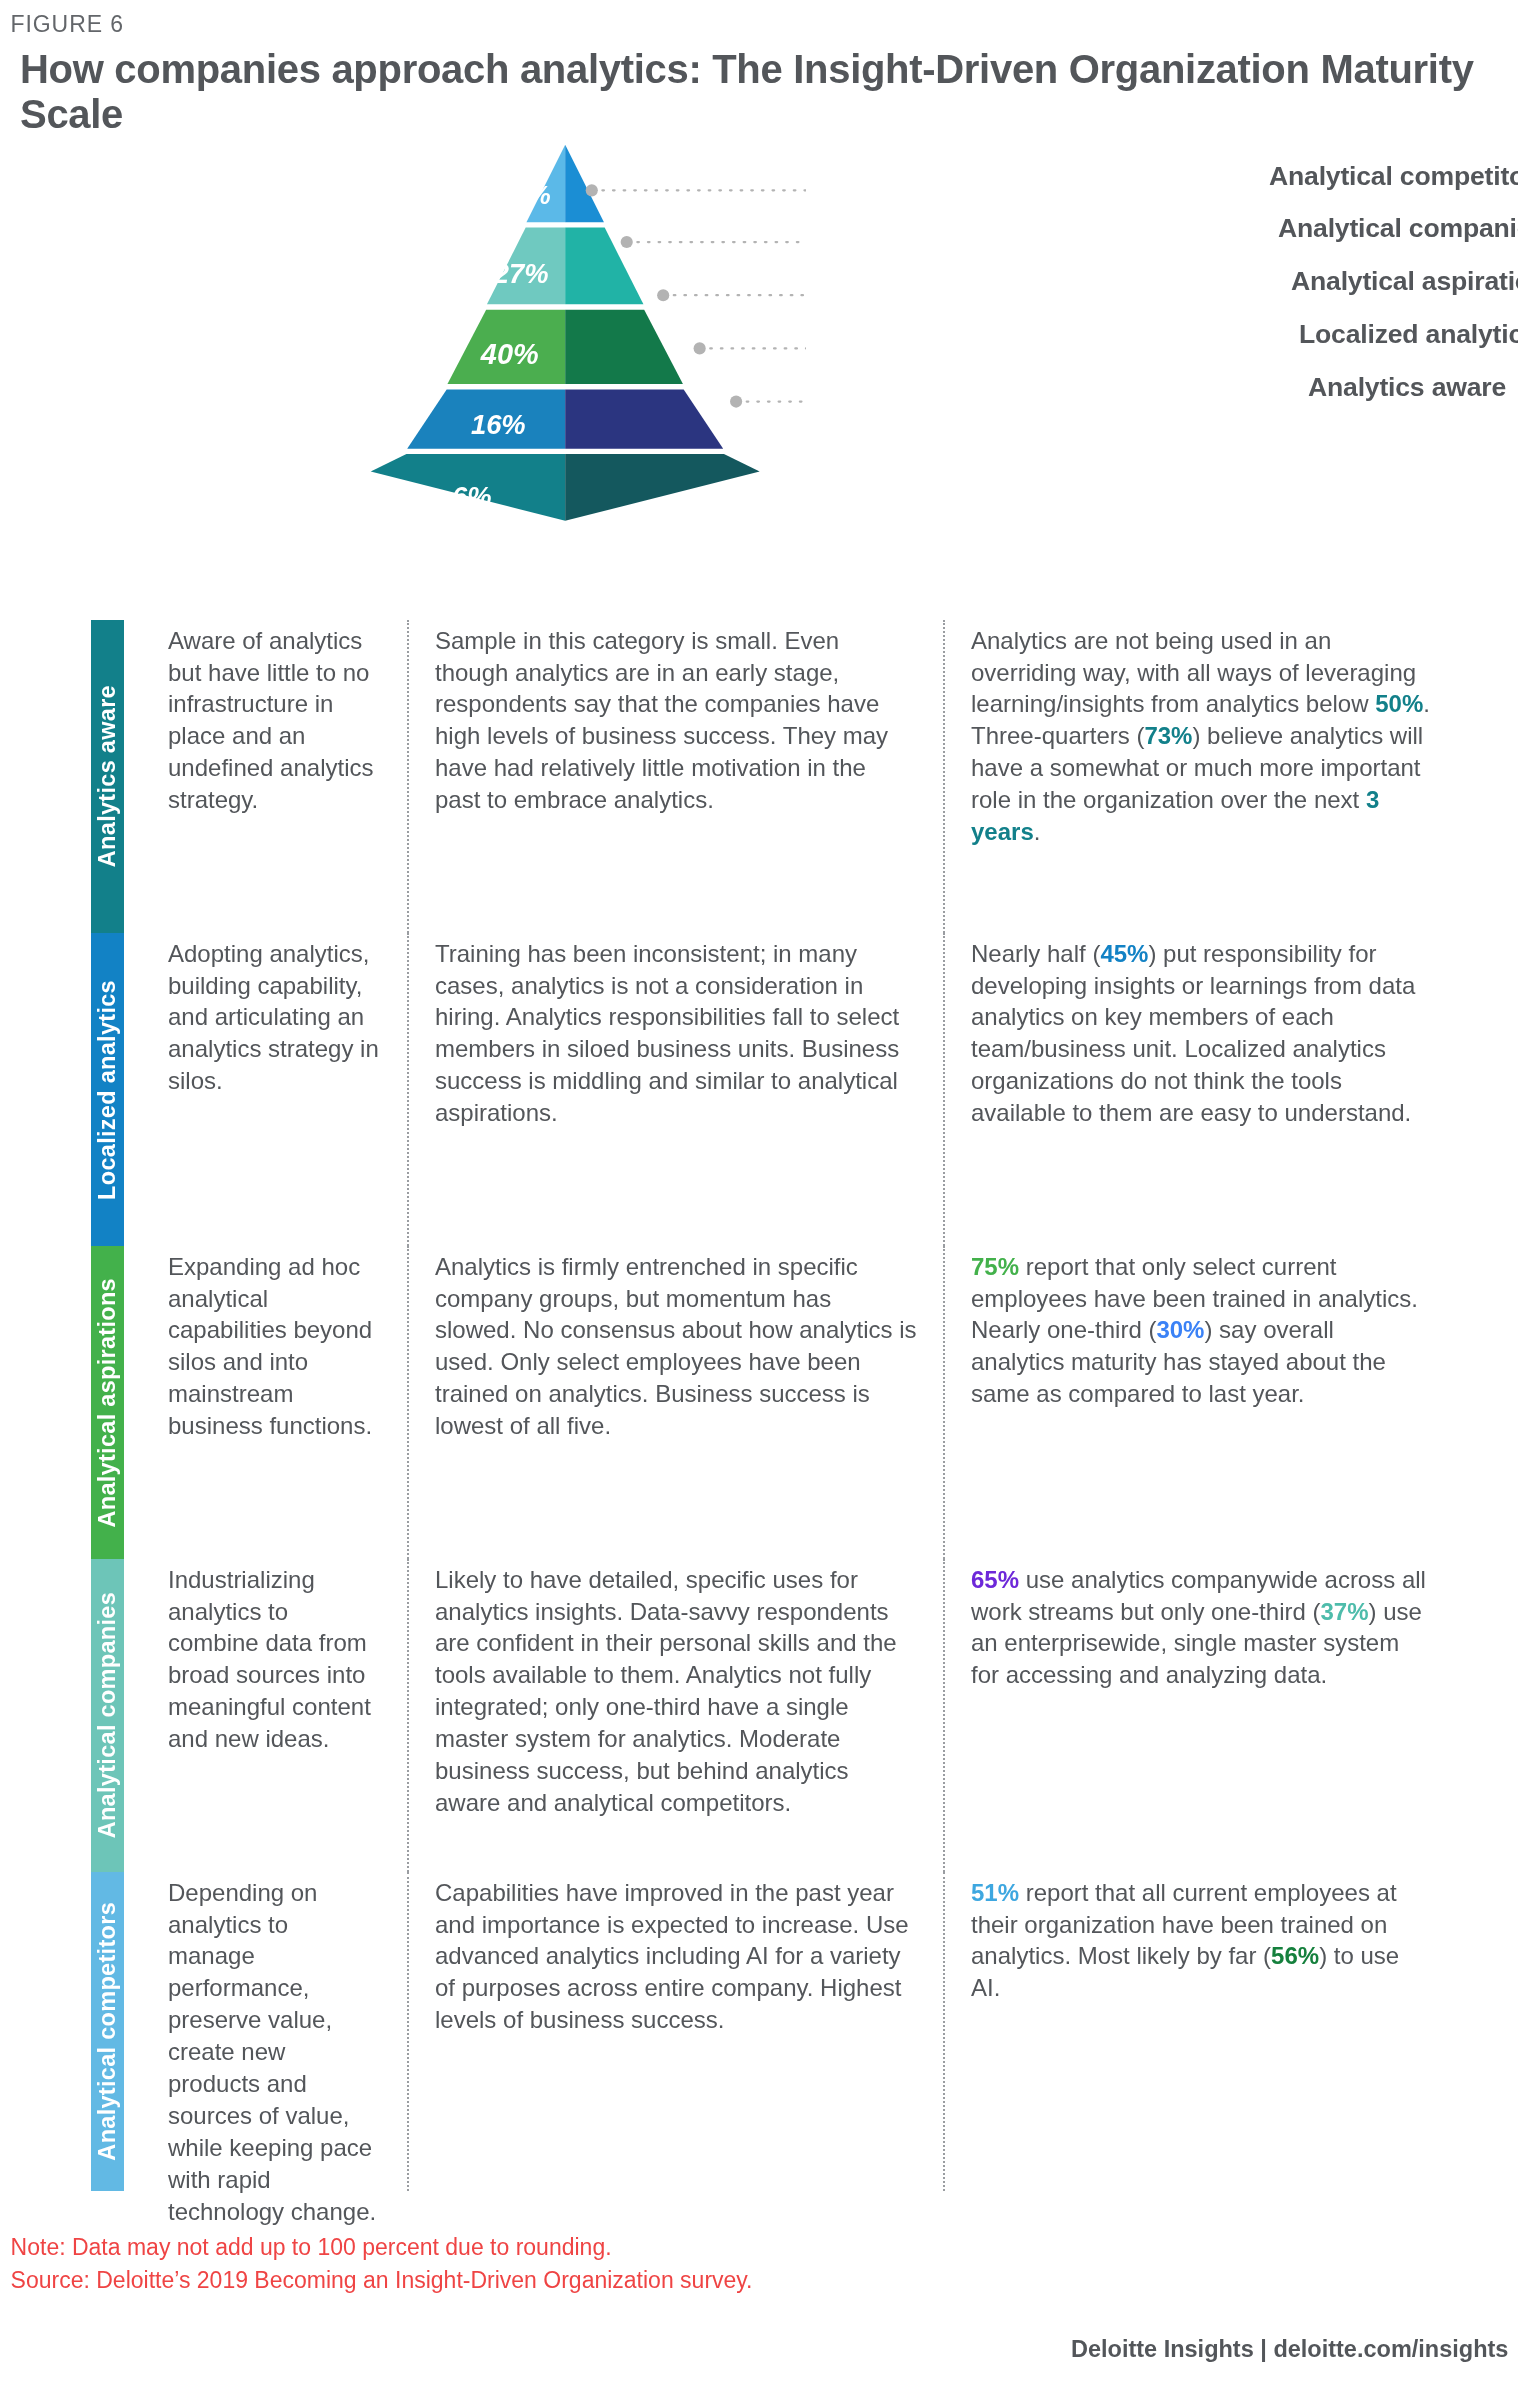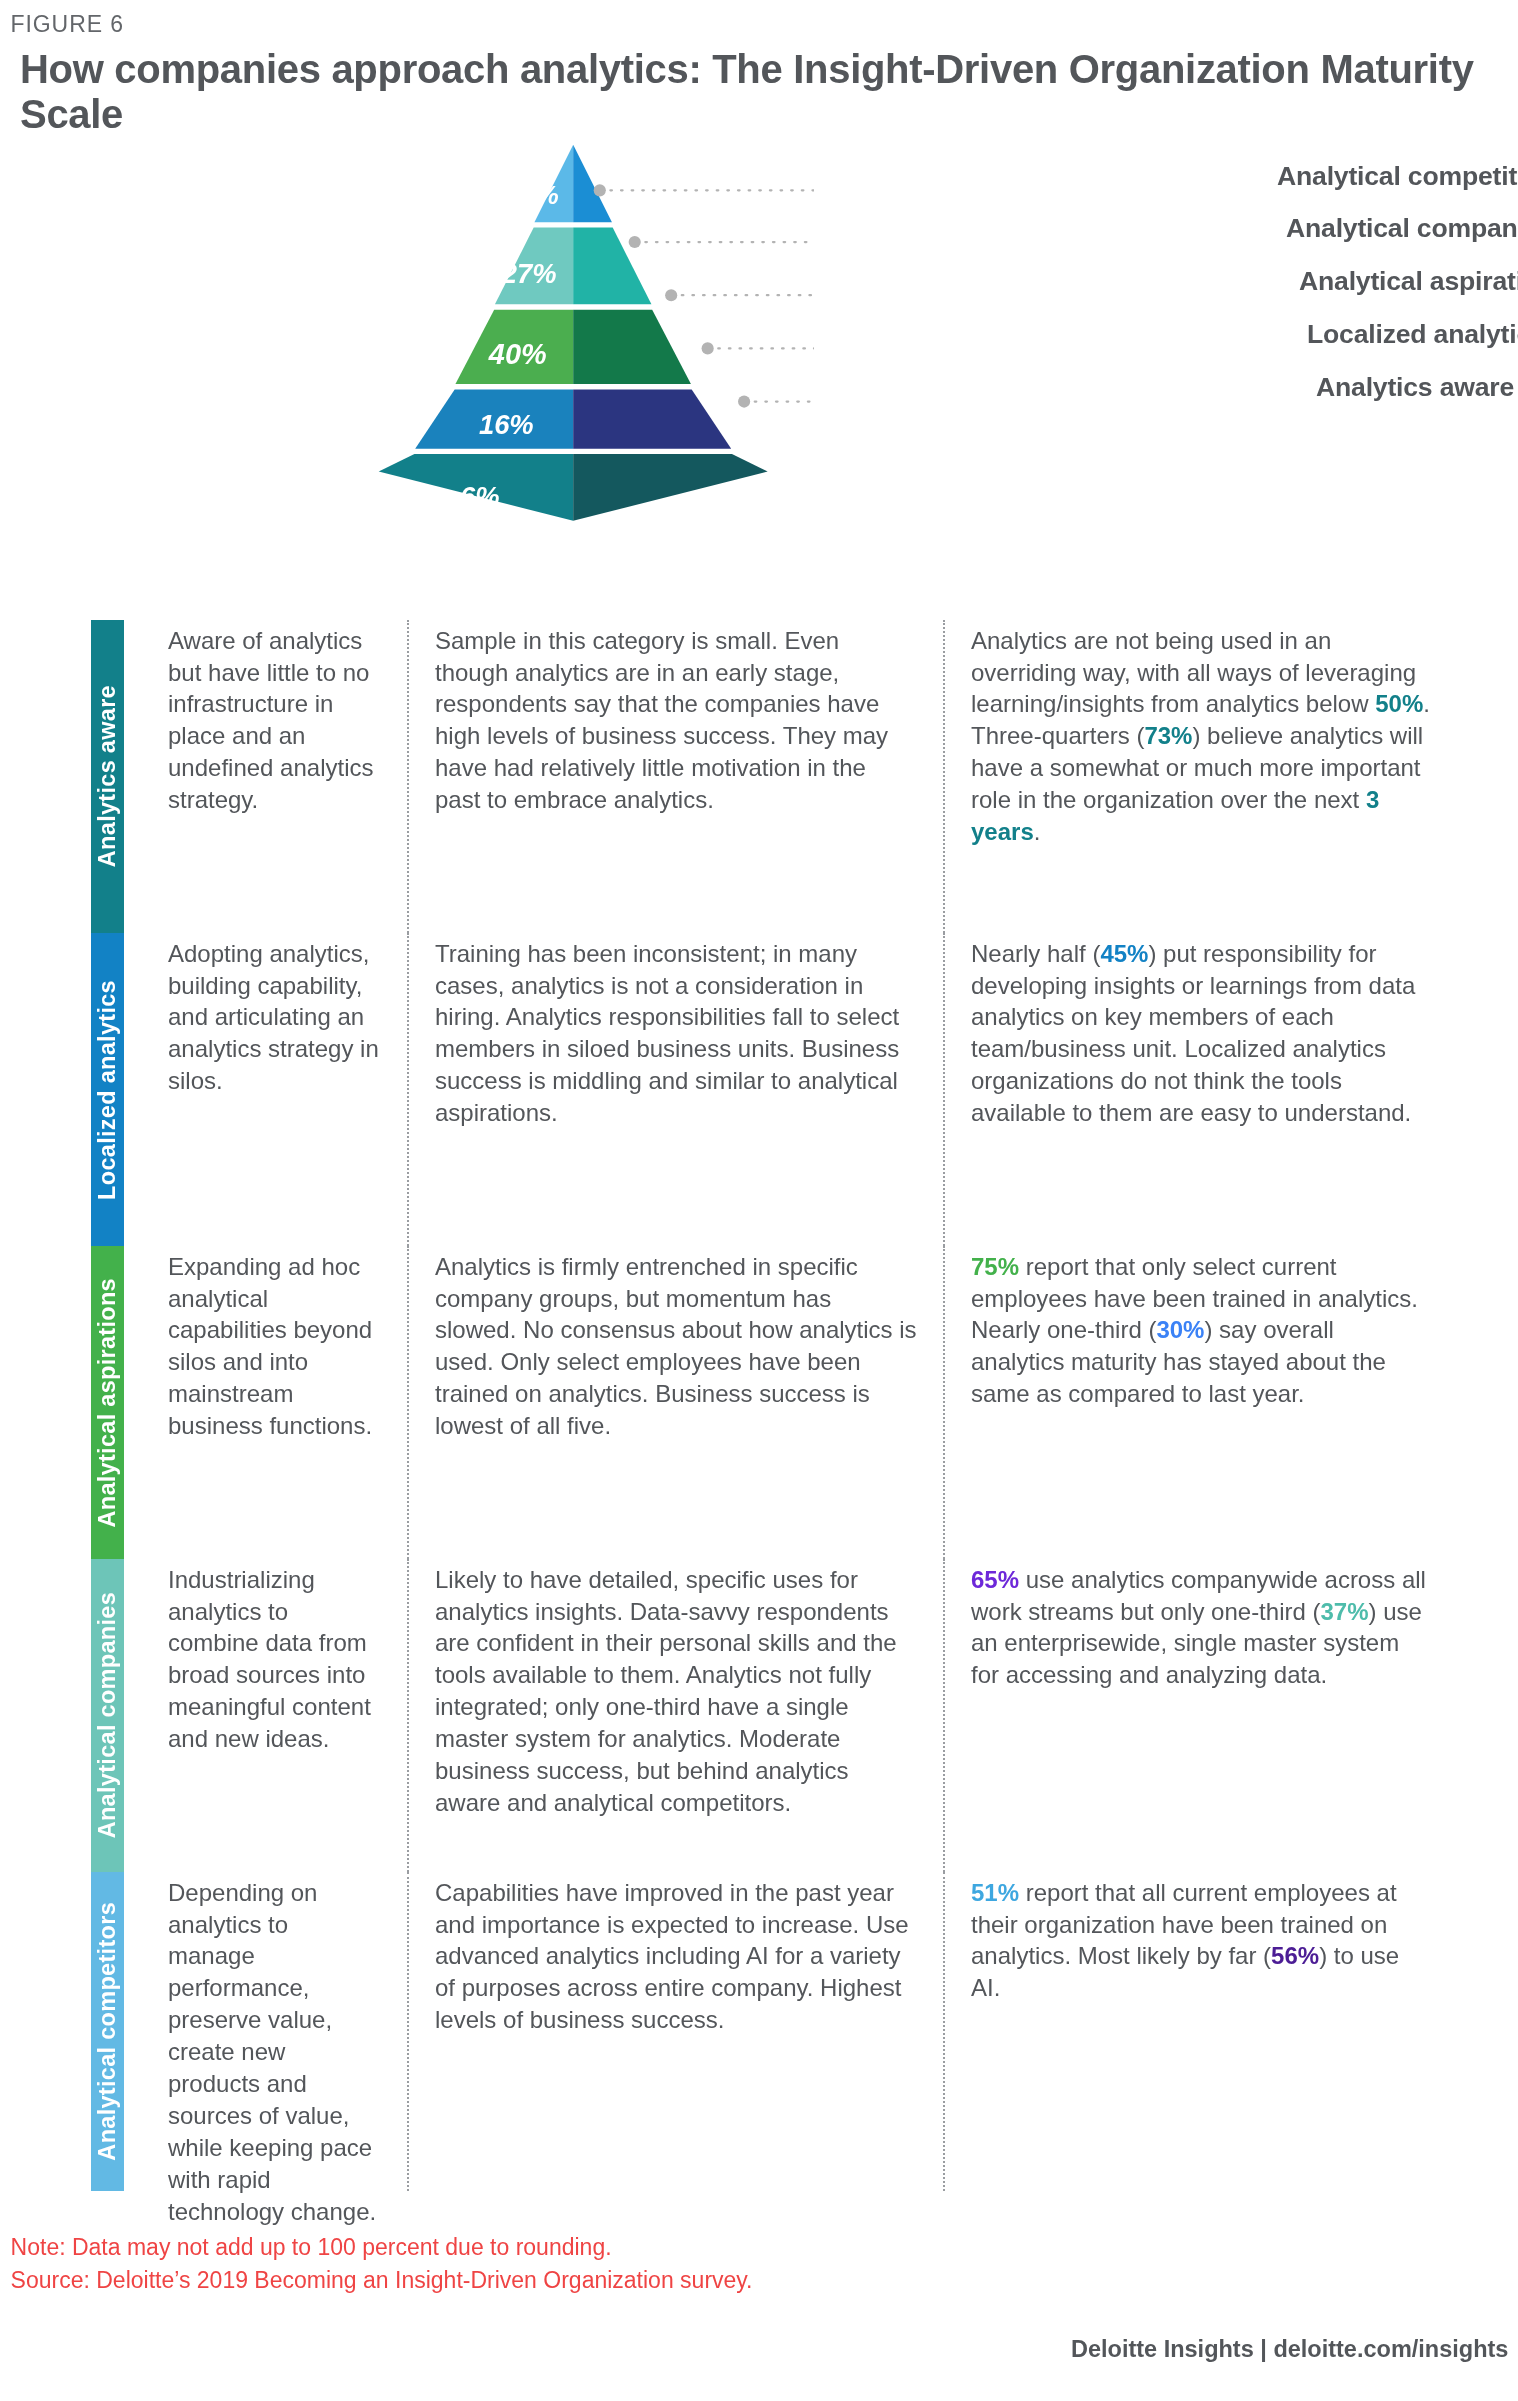--- a/index.html
+++ b/index.html
@@ -17,21 +17,21 @@
     position:absolute;left:10.6px;top:10.6px;
     font-size:23px;letter-spacing:0.9px;color:#63666a;font-weight:400;
   }
   .title{
     position:absolute;left:20px;top:47px;width:1500px;
     font-size:40px;line-height:1.12;font-weight:bold;color:#53565a;
     letter-spacing:-0.3px;
   }
 
   
-  .pyramid-wrap{position:absolute;left:16px;top:150;width:1314px;height:494px;}
+  .pyramid-wrap{position:absolute;left:8px;top:150;width:1314px;height:494px;}
   svg.pyramid{position:absolute;left:327px;top:122px;}
 
   .lead-label{
     position:absolute;font-size:26.6px;font-weight:bold;color:#53565a;
     white-space:nowrap;letter-spacing:-0.2px;
   }
 
   
   .rows{position:absolute;left:0;top:620px;width:1519px;}
   .row{position:relative;display:flex;align-items:stretch;}
@@ -176,21 +176,21 @@
           <div class="cell c3"><b style="color: #6d28d9; text-align: right;">65%</b><span> use analytics companywide across all work streams but only one-third (</span><b style="color: rgb(78, 188, 171);">37%</b><span>) use an enterprisewide, single master system for accessing and analyzing data.</span></div>
         </div>
       </div>
       <div class="row" style="height: 319px;">
         <div class="tab" style="background: rgb(98, 185, 228);">
           <div class="tab-inner">Analytical competitors</div>
         </div>
         <div class="cells">
           <div class="cell c1">Depending on analytics to manage performance, preserve value, create new products and sources of value, while keeping pace with rapid technology change.</div>
           <div class="cell c2">Capabilities have improved in the past year and importance is expected to increase. Use advanced analytics including AI for a variety of purposes across entire company. Highest levels of business success.</div>
-          <div class="cell c3"><b style="color: rgb(62, 167, 224);">51%</b><span> report that all current employees at their organization have been trained on analytics. Most likely by far (</span><b style="color: #4c1d95;">56%</b><span>) to use AI.</span></div>
+          <div class="cell c3"><b style="color: rgb(62, 167, 224);">51%</b><span> report that all current employees at their organization have been trained on analytics. Most likely by far (</span><b style="color: #15803d;">56%</b><span>) to use AI.</span></div>
         </div>
       </div>
     </div>
 
   <div class="footer">
     <div class="note">Note: Data may not add up to 100 percent due to rounding.</div>
     <div class="source">Source: Deloitte’s 2019 Becoming an Insight-Driven Organization survey.</div>
   </div>
   <div class="brand">Deloitte Insights | deloitte.com/insights</div>
 

